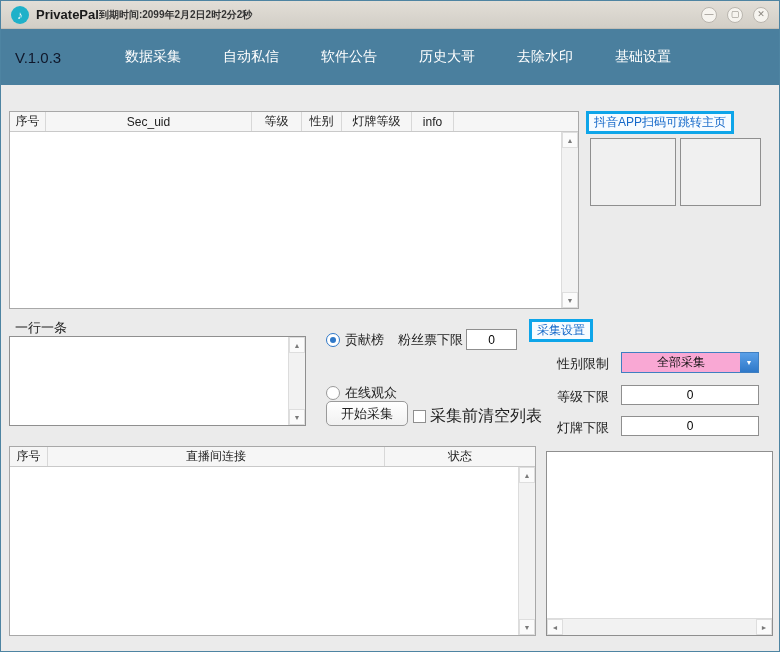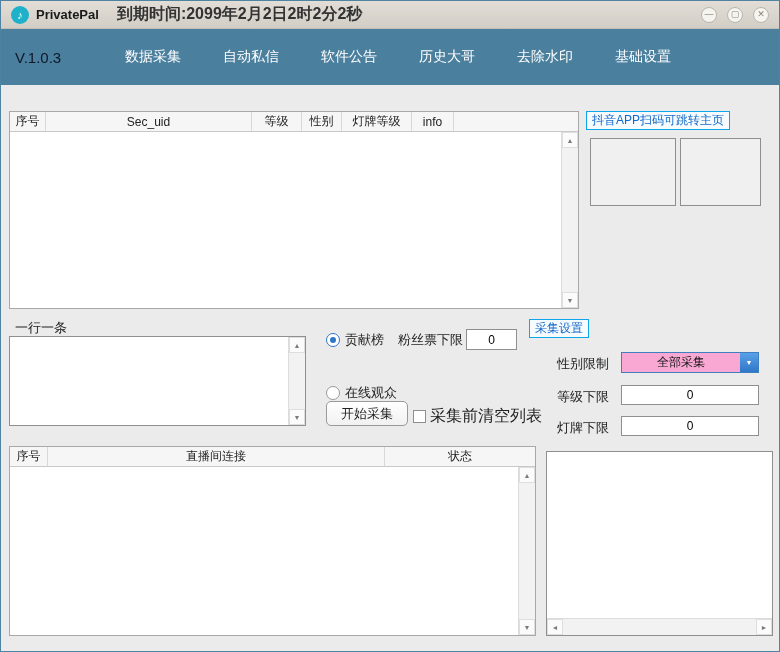--- a/index.html
+++ b/index.html
@@ -10,21 +10,21 @@
             border:1px solid #4e84a2; overflow:hidden; }
 
   
   .titlebar { position:absolute; top:0; left:0; right:0; height:28px;
               background:linear-gradient(#e2ded7,#d2cec6);
               border-bottom:1px solid #c2beb6;
               display:flex; align-items:center; padding:0 10px; }
   .logo { width:18px; height:18px; border-radius:50%; background:#1fb1c9; color:#fff;
           font-size:11px; display:flex; align-items:center; justify-content:center; flex:0 0 auto; }
   .app-title { font-weight:bold; font-size:13px; color:#1a1a1a; margin-left:7px; }
-  .expiry { font-size:16px; font-weight:bold; color:#333; margin-left:18px; }
+  .expiry { font-size:10px; font-weight:bold; color:#333; margin-left:0; }
   .winbtns { margin-left:auto; display:flex; gap:10px; }
   .winbtn { width:16px; height:16px; border-radius:50%; background:#f6f4ef;
             border:1px solid #b9b5ae; color:#8a867f; font-size:9px; line-height:13px;
             text-align:center; cursor:pointer; }
 
   
   .navbar { position:absolute; top:28px; left:0; right:0; height:56px; background:#4a7f9e;
             display:flex; align-items:center; }
   .version { color:#0f172a; font-size:15px; margin-left:14px; width:96px; }
   .nav-items { display:flex; gap:14px; }
@@ -46,21 +46,21 @@
   .vscroll-full { top:0; }
   .hscroll { position:absolute; left:0; right:0; bottom:0; height:17px; background:#f2f2f2;
              border-top:1px solid #dcdcdc; display:flex; flex-direction:row;
              justify-content:space-between; }
   .sbtn { flex:0 0 auto; width:100%; height:16px; background:#fbfbfb; border:1px solid #dedede;
           color:#7a7a7a; font-size:7px; display:flex; align-items:center; justify-content:center;
           cursor:pointer; }
   .hscroll .sbtn { width:16px; height:100%; }
 
   
-  .tag { position:absolute; font-size:12px; color:#1368c9; border:1px solid #0ea5e9;
+  .tag { position:absolute; font-size:12px; color:#1368c9; border:3px solid #0ea5e9;
          background:#f6fbff; padding:1px 5px; line-height:15px; }
 
   
   .qr-box { position:absolute; border:1px solid #8f8f8f; background:#f0f0f0; }
 
   
   .plain-label { position:absolute; font-size:13px; color:#222; }
   .textarea-wrap { position:absolute; background:#fff; border:1px solid #8f8f8f; }
   .textarea-wrap textarea { position:absolute; left:0; top:0; bottom:0; width:calc(100% - 17px);
         border:none; outline:none; resize:none; font-family:inherit; font-size:12px; padding:3px; }

